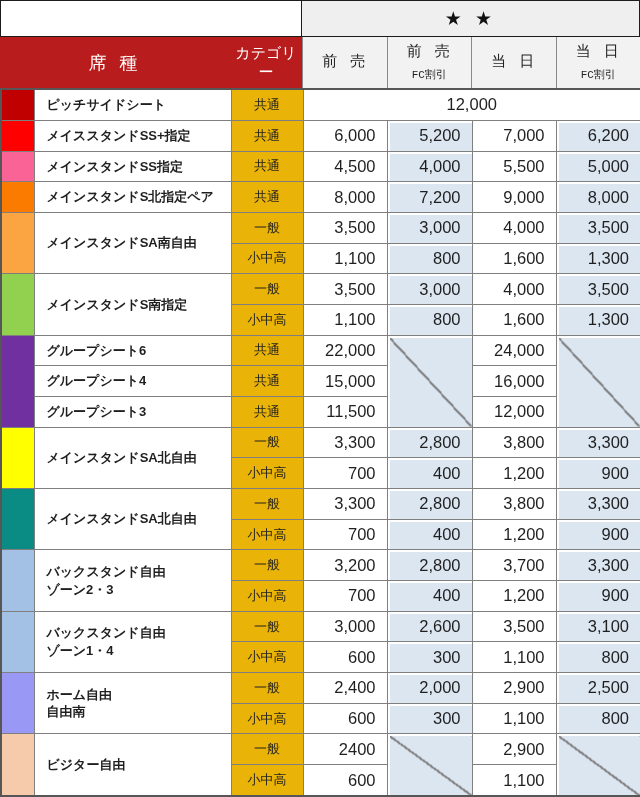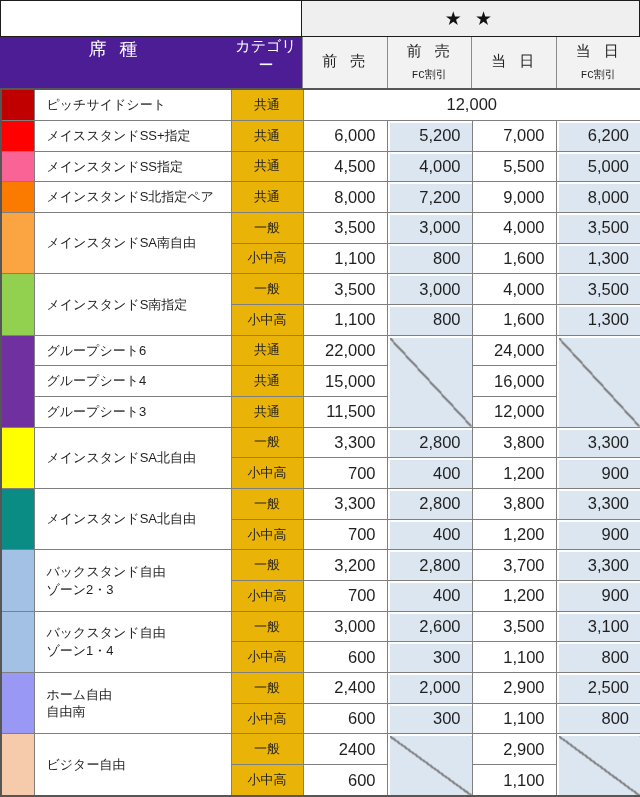--- a/index.html
+++ b/index.html
@@ -9,36 +9,36 @@
 
   
   .top-band { display:flex; height:37px; }
   .match-info-box { width:302px; height:37px; border:1px solid #1c1c1c; background:#ffffff; }
   .star-box { width:338px; height:37px; border:1px solid #1c1c1c; border-left:none;
               background:#efefef; display:flex; align-items:center; justify-content:center;
               font-size:19px; color:#111; letter-spacing:4px; }
 
   
   .head-band { display:flex; height:51px; }
-  .seat-head { width:302px; background:#4c1d95; color:#ffffff; display:flex; }
+  .seat-head { width:302px; background:#b91c1c; color:#ffffff; display:flex; align-items:center; }
   .seat-head .seat-type { width:230px; text-align:center; font-size:18px; letter-spacing:4px; }
   .seat-head .cat-label { width:72px; text-align:center; font-size:15px; }
   .price-head { width:84.5px; background:#f2f2f2; border-left:1px solid #8a8a8a;
                 display:flex; flex-direction:column; align-items:center; justify-content:center;
                 line-height:1.15;font-family:Liberation Mono, monospace; }
   .price-head .l1 { font-size:15px; letter-spacing:2px; color:#222; }
   .price-head .l2 { font-size:11px; color:#222;margin-top:8px; }
 
   
   table.price-table { width:640px; height:709px; border-collapse:collapse; table-layout:fixed;
                       border:2px solid #565656; }
   table.price-table td { border:1px solid #7f7f7f; vertical-align:middle; overflow:hidden; }
   tr.group-start td { border-top:1.5px solid #565656; }
   td.swatch { width:33px; }
-  td.name  { width:197px; background:#ffffff; font-size:13px; font-weight:normal;
+  td.name  { width:197px; background:#ffffff; font-size:13px; font-weight:bold;
              text-align:left; padding-left:12px; white-space:pre-line; line-height:1.35; }
   td.cat   { width:72px; background:#eab308; font-size:13px; text-align:center; }
   td.price { width:84.5px; background:#ffffff; font-size:16.5px; text-align:right; padding-right:11px;
              font-family:"Liberation Sans","DejaVu Sans",sans-serif; }
   td.price.merged { text-align:center; padding-right:0; }
   td.fc { background-color:#dce6f1; box-shadow: inset 2px 2px 0 #ffffff; }
   td.diag { background-color:#dce6f1;
             background-image:linear-gradient(to top right,
               rgba(0,0,0,0) calc(50% - 1px), #7f7f7f calc(50% - 1px),
               #7f7f7f calc(50% + 1px), rgba(0,0,0,0) calc(50% + 1px)); }

